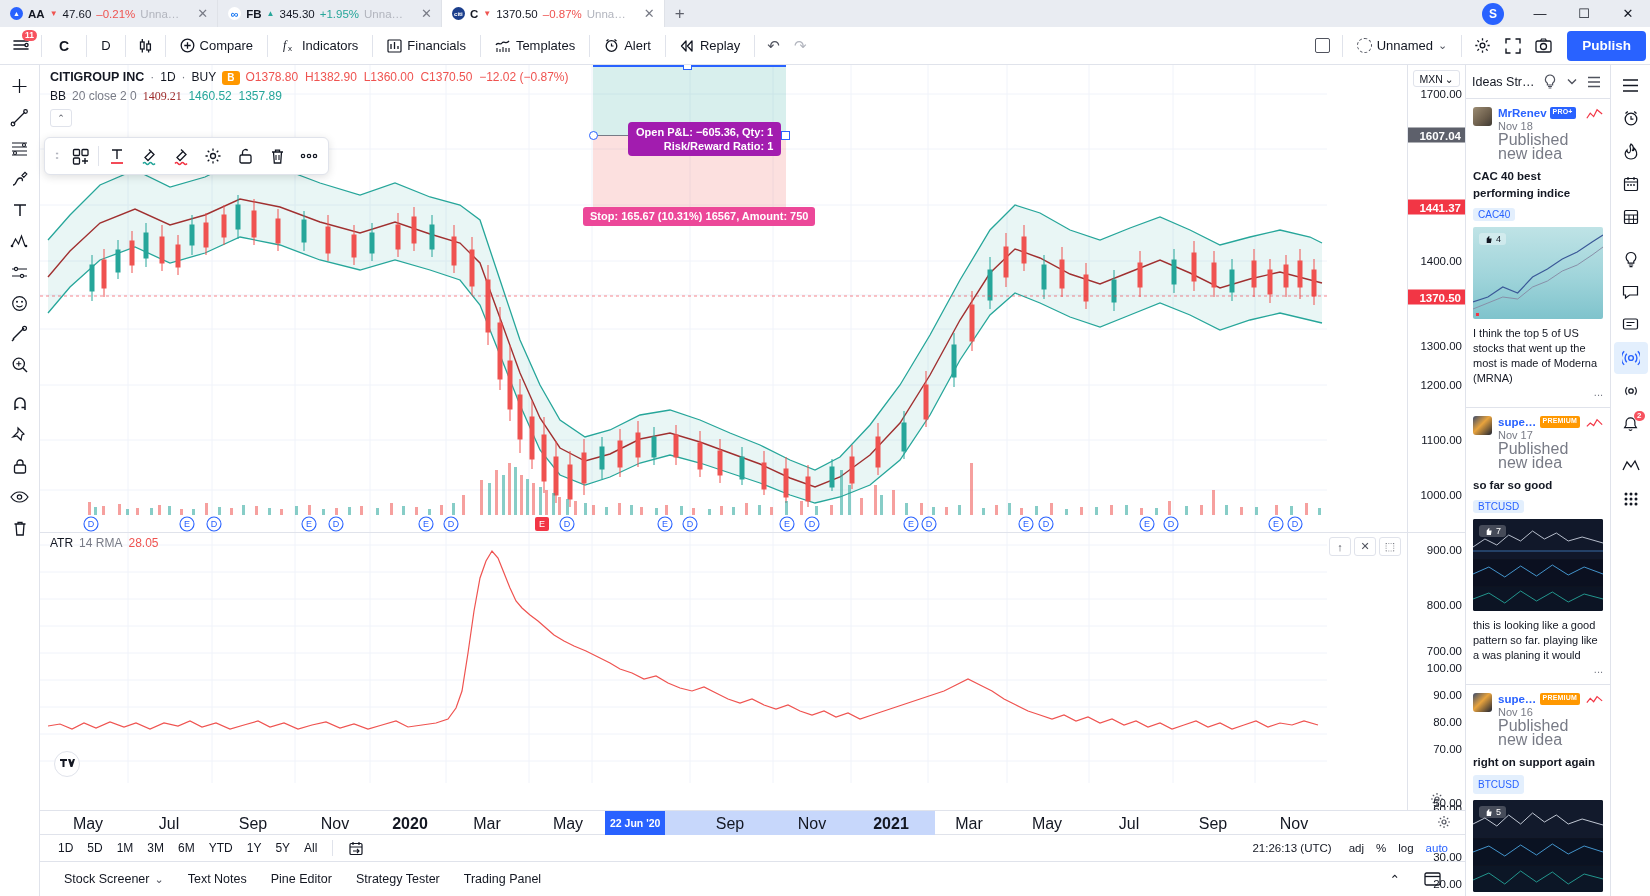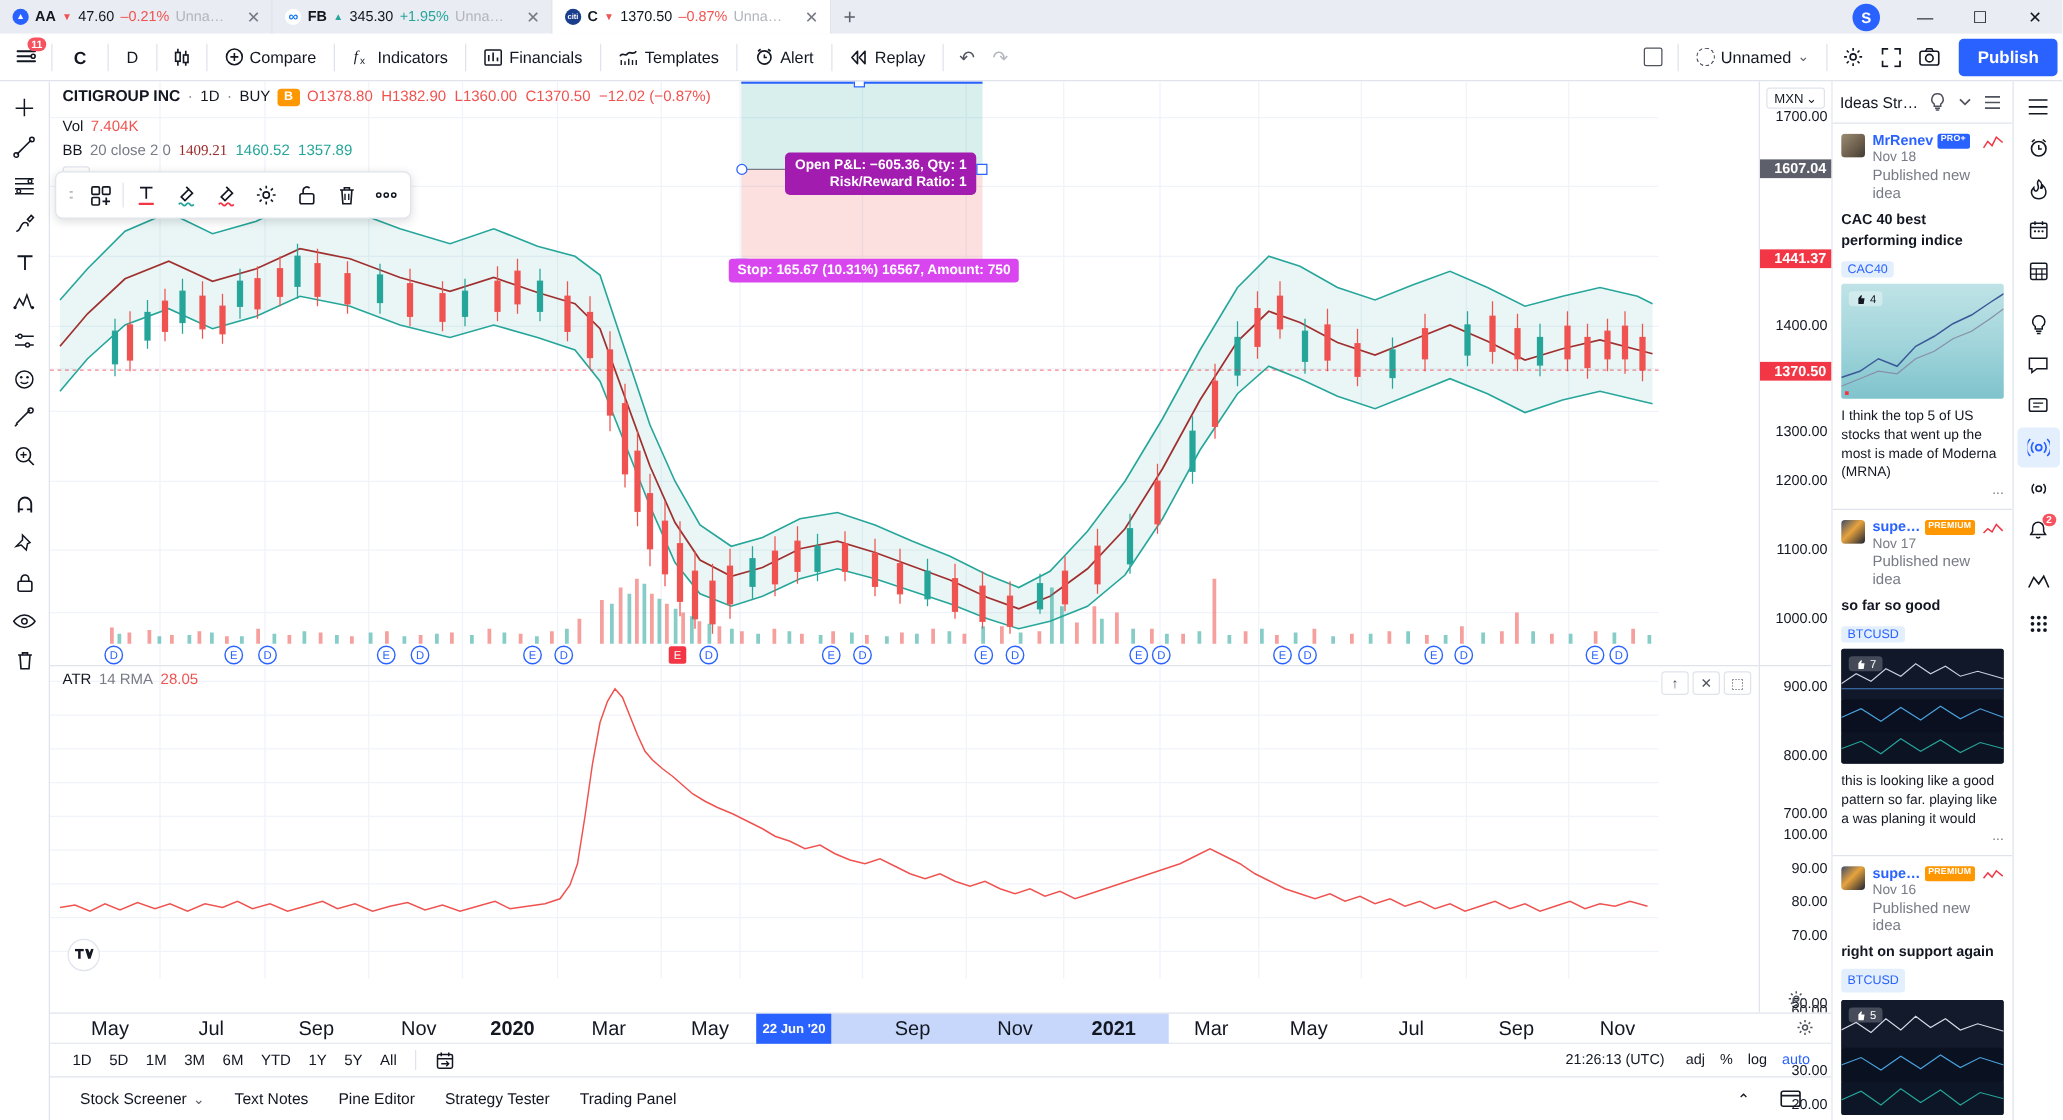--- a/index.html
+++ b/index.html
@@ -109,21 +109,21 @@
 
   
   .postool { position:absolute; z-index:8; }
   .profitbox { position:absolute; background:rgba(38,166,154,.18); border-top:2px solid #2962ff; }
   .lossbox { position:absolute; background:rgba(239,83,80,.18); }
   .entryline { position:absolute; height:1px; background:#787b86; }
   .handle { position:absolute; width:9px; height:9px; border:1.5px solid #2962ff; background:#fff; }
   .handle.circ { border-radius:50%; }
   .pnllabel { position:absolute; background:#a21caf; color:#fff; border-radius:4px; padding:3px 8px;
               font-size:11px; line-height:14px; text-align:right; font-weight:bold; white-space:nowrap; }
-  .stoplabel { position:absolute; background:#d946ef; color:#fff; border-radius:3px; padding:2px 7px;
+  .stoplabel { position:absolute; background:#ec4899; color:#fff; border-radius:3px; padding:2px 7px;
                font-size:11px; line-height:15px; white-space:nowrap; font-weight:bold; }
 
   
   .pxlab { position:absolute; right:3px; font-size:11.5px; color:#131722; transform:translateY(-50%);
            white-space:nowrap; }
   .pxbadge { position:absolute; left:0; right:0; transform:translateY(-50%); color:#fff; font-size:11.5px;
              font-weight:bold; padding:1.5px 0; text-align:right; padding-right:4px; white-space:nowrap; }
   .pxbadge.grey { background:#5d606b; }
   .pxbadge.red { background:#f23645; }
   .currbox { position:absolute; top:5px; left:5px; right:5px; height:17px; border:1px solid #e0e3eb;
@@ -173,21 +173,21 @@
          background-image:linear-gradient(135deg,#9c8c73 0%,#6b5d4b 60%,#3f3a33 100%); }
   .ava.k { background-image:linear-gradient(135deg,#3a4a6b 0%,#e8a33d 45%,#1b2233 100%); }
   .idmeta { flex:1 1 auto; min-width:0; }
   .unrow { display:flex; gap:3px; }
   .uname { color:#2962ff; font-size:11.5px; font-weight:bold; overflow:hidden;
            text-overflow:ellipsis; white-space:nowrap; }
   .pro { background:#2962ff; color:#fff; font-size:7px; font-weight:bold; border-radius:2px;
          padding:1px 3px; line-height:8px; letter-spacing:.2px; }
   .pro.prem { background:#ff9800; }
   .iddate { font-size:11px; color:#787b86; line-height:14px; }
-  .idact { font-size:12px; color:#787b86; line-height:14px; }
+  .idact { font-size:16px; color:#787b86; line-height:14px; }
   .idspark { width:17px; height:14px; flex:0 0 17px; }
   .idtitle { font-size:11.5px; font-weight:bold; color:#131722; line-height:17px; margin-top:7px;
              display:flex; flex-wrap:wrap; align-items:center; gap:4px; }
   .idtag { background:#e3effd; color:#2962ff; font-size:10px; border-radius:3px; padding:1px 5px;
            font-weight:normal; }
   .idthumb { width:100%; height:92px; margin-top:6px; border-radius:2px; position:relative; overflow:hidden; }
   .idthumb.t1 { background:linear-gradient(180deg,#bfe3e6 0%,#9fd4da 55%,#7fc3cc 100%); }
   .idthumb.t2 { background:#0e1320; }
   .thumblike { position:absolute; left:6px; top:6px; background:rgba(255,255,255,.35); color:#131722;
                font-size:9px; border-radius:3px; padding:1px 5px; display:flex; align-items:center; gap:3px; }
@@ -850,24 +850,20 @@
                 <span class="dim">BUY</span>
                 <span class="buybadge">B</span>
                 <span class="ohlc">
                   <span>O</span><span>1378.80</span>
                   &nbsp;<span>H</span><span>1382.90</span>
                   &nbsp;<span>L</span><span>1360.00</span>
                   &nbsp;<span>C</span><span>1370.50</span>
                   &nbsp;<span>−12.02 (−0.87%)</span>
                 </span>
               </div>
-              <div class="legrow" style="margin-top:7px">
-                <span>Vol</span>
-                <span class="vol">7.404K</span>
-              </div>
               <div class="legrow" style="margin-top:2px">
                 <span>BB</span>
                 <span class="grey">20 close 2 0</span>
                 <span class="bbvals">
                   <span class="v1">1409.21</span>
                   &nbsp;<span class="v2">1460.52</span>
                   &nbsp;<span class="v3">1357.89</span>
                 </span>
               </div>
               <div class="collapse">⌃</div>

